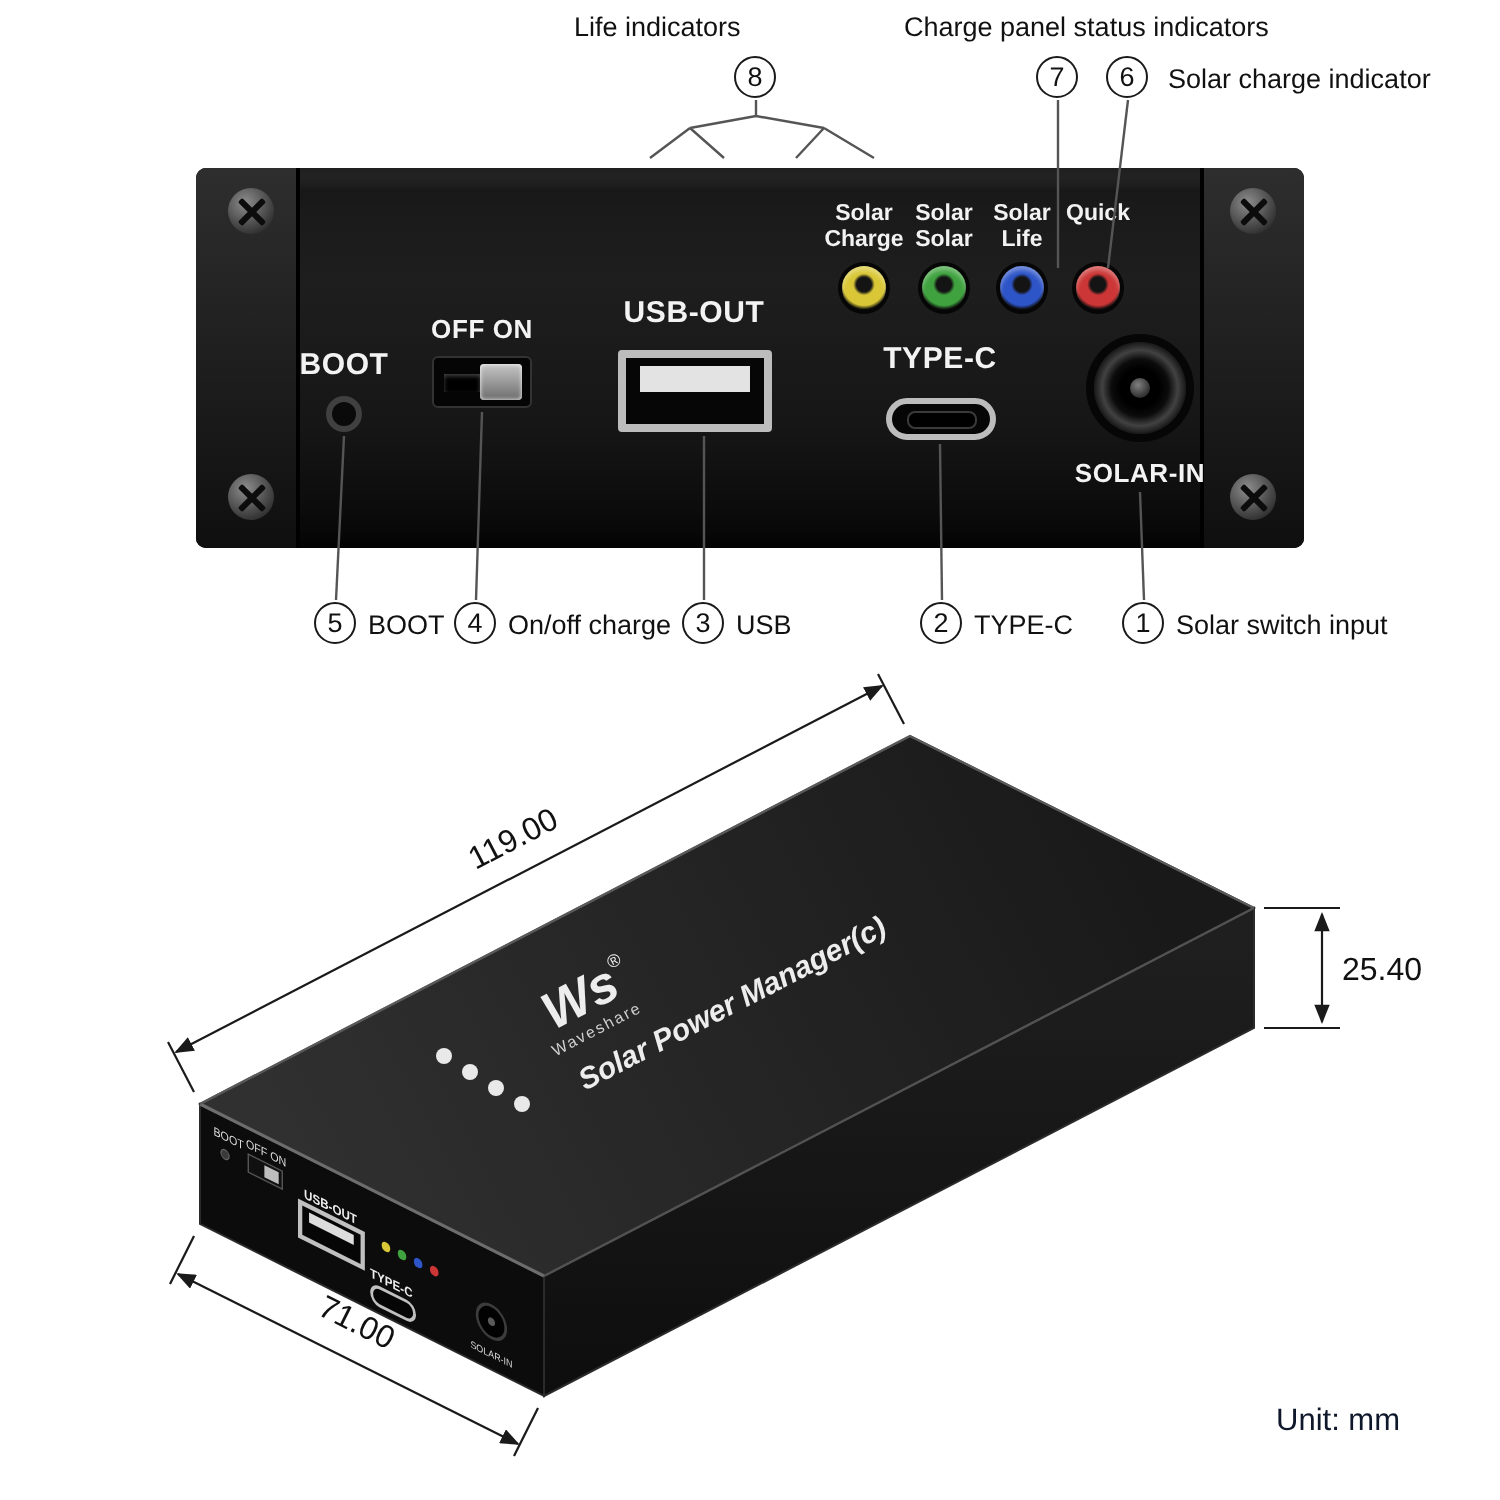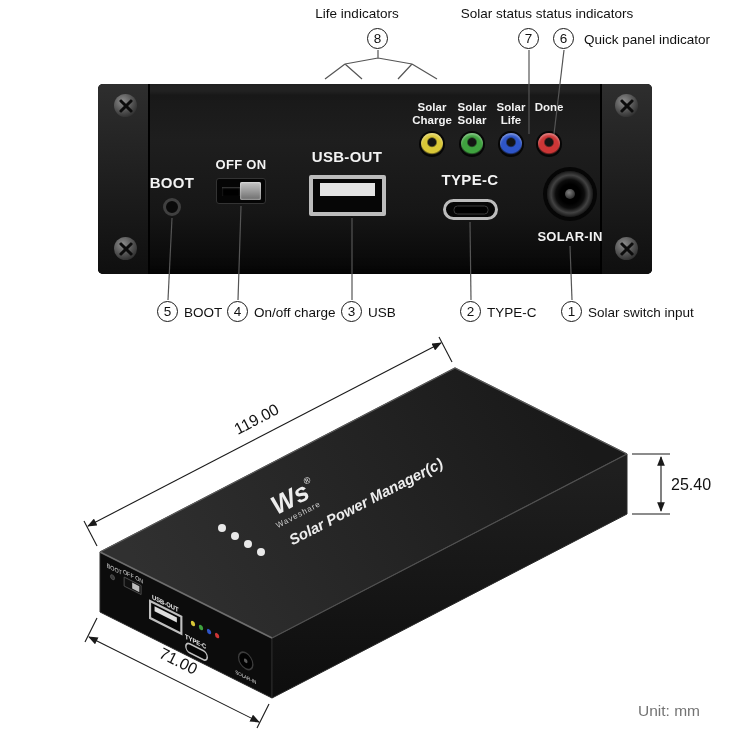--- a/index.html
+++ b/index.html
@@ -1,19 +1,19 @@
 <!DOCTYPE html>
 <html><head>
 <meta charset="utf-8">
 <style>
   html,body{margin:0;padding:0;background:#fff;}
   .canvas{position:relative;width:750px;height:750px;background:#fff;overflow:hidden;
           font-family:"Liberation Sans",sans-serif;color:#111;}
   .lbl{position:absolute;font-size:13.5px;color:#111;white-space:nowrap;}
-  .lbl.center{text-align:center;}
+  .lbl.center{text-align:left;}
   .badge{position:absolute;width:21px;height:21px;border:1.4px solid #1a1a1a;border-radius:50%;
          background:#fff;color:#111;font-size:13.5px;display:flex;align-items:center;justify-content:center;
          box-sizing:border-box;z-index:4;}
   
   .enclosure{position:absolute;left:98px;top:84px;width:554px;height:190px;border-radius:5px;z-index:2;
       background:linear-gradient(180deg,#3c3c3c 0,#191919 6%,#1e1e1e 30%,#161616 68%,#070707 100%);
       box-shadow:inset 0 0 14px #000;}
   .cap{position:absolute;top:0;height:100%;width:50px;background:linear-gradient(180deg,#2e2e2e,#0f0f0f);}
   .cap.left{left:0;border-right:2px solid #000;border-radius:5px 0 0 5px;}
   .cap.right{right:0;border-left:2px solid #000;border-radius:0 5px 5px 0;}
@@ -43,21 +43,21 @@
   .typec .slot{position:absolute;left:50%;top:50%;transform:translate(-50%,-50%);width:33px;height:7px;
       border-radius:4px;background:#000;border:1px solid #3a3a3a;}
   .jack{position:absolute;left:449px;top:87px;width:46px;height:46px;border-radius:50%;
       background:radial-gradient(circle,#000 0 30%,#0c0c0c 44%,#424242 58%,#1a1a1a 70%,#0a0a0a 100%);
       box-shadow:0 0 0 4px #060606;}
   .jack .pin{position:absolute;left:50%;top:50%;transform:translate(-50%,-50%);width:10px;height:10px;
       border-radius:50%;background:radial-gradient(circle at 40% 35%,#808080,#2b2b2b 75%);}
   
   svg.layer{position:absolute;left:0;top:0;z-index:3;pointer-events:none;}
   svg.layer text{font-family:"Liberation Sans",sans-serif;}
-  .unit{position:absolute;left:600px;top:702px;width:100px;text-align:right;font-size:15.5px;color:#737373;}
+  .unit{position:absolute;left:600px;top:702px;width:100px;text-align:right;font-size:15.5px;color:#0f172a;}
 </style>
 </head>
 <body>
 
 <div class="canvas">
 
   <div class="enclosure">
     <div class="cap left"></div>
     <div class="cap right"></div>
     <div class="screw" style="left:16px;top:10px">
@@ -98,21 +98,21 @@
     <div class="led-lbl" style="left:347px">
       <div>Solar</div>
       <div>Solar</div>
     </div>
     <div class="led-lbl" style="left:386px">
       <div>Solar</div>
       <div>Life</div>
     </div>
     <div class="led-lbl" style="left:424px">
       <div></div>
-      <div>Done</div>
+      <div>Quick</div>
     </div>
     <div class="led" style="left: 323px; --led: #d9c737;"></div>
     <div class="led" style="left: 363px; --led: #3fa23f;"></div>
     <div class="led" style="left: 402px; --led: #2e55c8;"></div>
     <div class="led" style="left: 440px; --led: #cc3636;"></div>
 
     <div class="plbl" style="left:332px;top:87px;width:80px;font-size:15px">TYPE-C</div>
     <div class="typec">
         <div class="slot"></div>
       </div>
@@ -206,24 +206,24 @@
     <g fill="#111" font-size="16">
       <text transform="translate(259,424) rotate(-27.4)" text-anchor="middle">119.00</text>
       <text x="671" y="490">25.40</text>
       <text transform="translate(176,666) rotate(26.6)" text-anchor="middle">71.00</text>
     </g>
   </svg>
 
   <div class="lbl center" style="left:287px;top:6px;width:140px">Life indicators</div>
   <div class="badge" style="left:367px;top:28px">8</div>
 
-  <div class="lbl center" style="left:452px;top:6px;width:190px">Solar status status indicators</div>
+  <div class="lbl center" style="left:452px;top:6px;width:190px">Charge panel status indicators</div>
   <div class="badge" style="left:518px;top:28px">7</div>
   <div class="badge" style="left:553px;top:28px">6</div>
-  <div class="lbl" style="left:584px;top:32px">Quick panel indicator</div>
+  <div class="lbl" style="left:584px;top:32px">Solar charge indicator</div>
 
   <div class="badge" style="left:157px;top:301px">5</div>
   <div class="lbl" style="left:184px;top:305px">BOOT</div>
   <div class="badge" style="left:227px;top:301px">4</div>
   <div class="lbl" style="left:254px;top:305px">On/off charge</div>
   <div class="badge" style="left:341px;top:301px">3</div>
   <div class="lbl" style="left:368px;top:305px">USB</div>
   <div class="badge" style="left:460px;top:301px">2</div>
   <div class="lbl" style="left:487px;top:305px">TYPE-C</div>
   <div class="badge" style="left:561px;top:301px">1</div>

